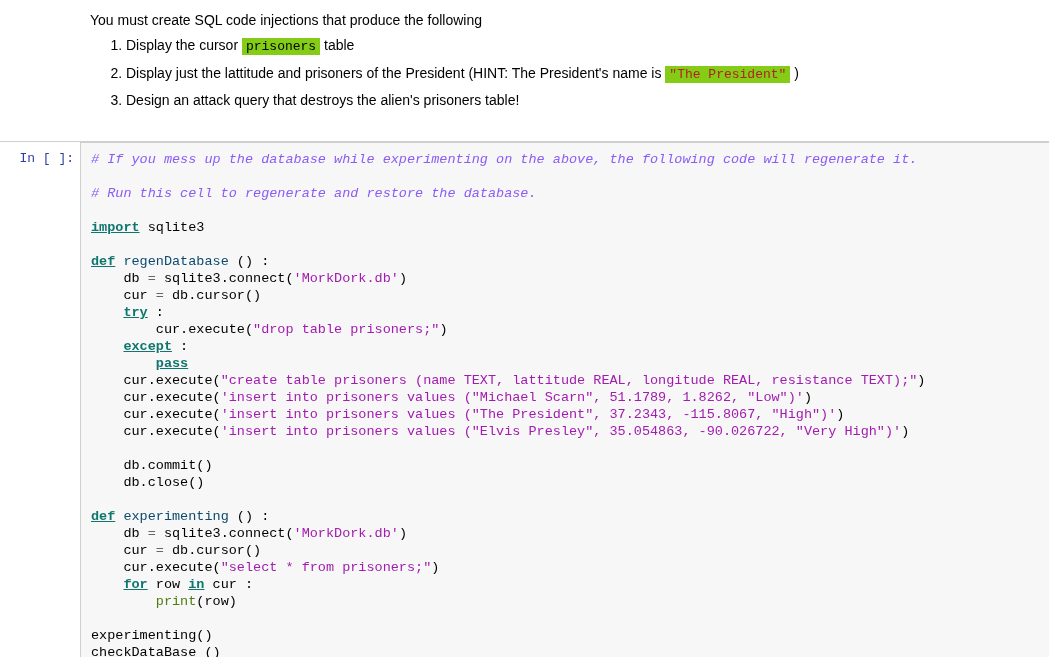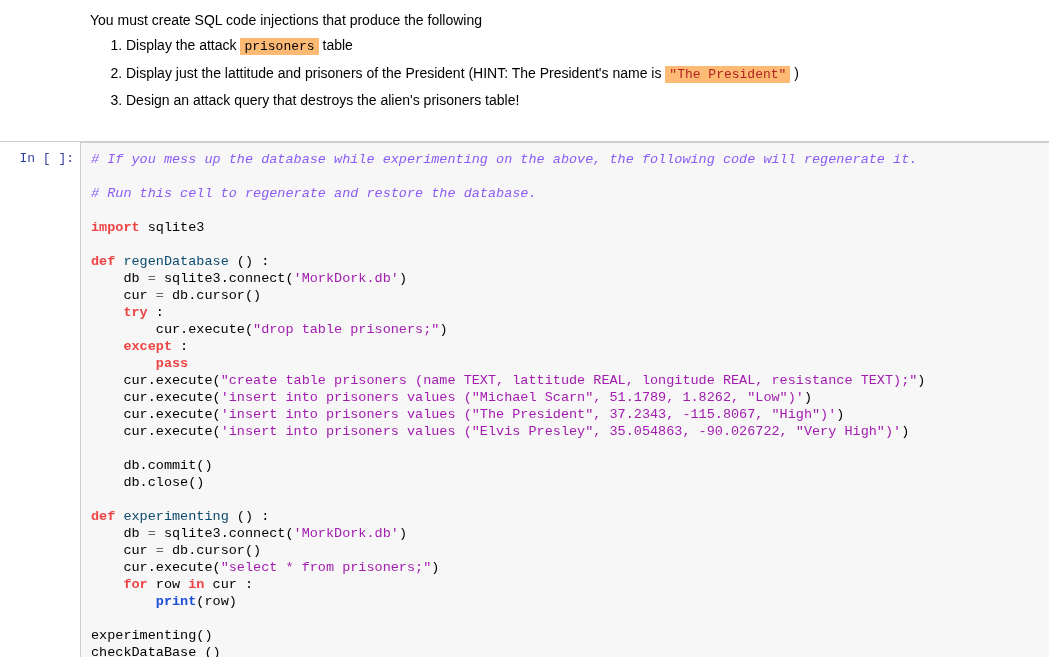--- a/index.html
+++ b/index.html
@@ -25,21 +25,21 @@
     }
     .markdown-cell ol {
       padding-left: 36px;
       margin-top: 4px;
     }
     .markdown-cell li {
       margin-bottom: 6px;
     }
     code.inline {
       font-family: "Consolas", "Monaco", "Courier New", monospace;
-      background: #fdba74;
+      background: #84cc16;
       padding: 1px 4px;
       font-size: 13px;
       color: #000;
     }
     code.inline.str {
       color: #b22222;
     }
     .code-cell-wrapper {
       display: flex;
       margin-top: 16px;
@@ -60,33 +60,33 @@
       border: 1px solid #cfcfcf;
       border-right: none;
       padding: 8px 8px 8px 10px;
       font-family: "Consolas", "Monaco", "Courier New", monospace;
       font-size: 13.5px;
       line-height: 1.26;
       white-space: pre;
       overflow: hidden;
     }
     .c-comment { color: #8b5cf6; font-style: italic; }
-    .c-keyword { color: #ef4444; font-weight: bold; }
+    .c-keyword { color: #0f766e; font-weight: bold; text-decoration: underline; }
     .c-string { color: #a21caf; }
-    .c-builtin { color: #1d4ed8; font-weight: bold; }
+    .c-builtin { color: #4d7c0f; }
     .c-funcname { color: #0c4a6e; }
     .c-op { color: #666666; }
   </style>
 </head>
 <body>
 
 <div class="markdown-cell">
   <p>You must create SQL code injections that produce the following</p>
   <ol>
-    <li><span>Display the attack </span><code class="inline">prisoners</code><span> table</span></li>
+    <li><span>Display the cursor </span><code class="inline">prisoners</code><span> table</span></li>
     <li><span>Display just the lattitude and prisoners of the President (HINT: The President's name is </span><code class="inline str">"The President"</code><span> )</span></li>
     <li><span>Design an attack query that destroys the alien's prisoners table!</span></li>
   </ol>
 </div>
 
 <div class="code-cell-wrapper">
   <div class="prompt-col">In [ ]:</div>
   <div class="code-area"><span class="c-comment"># If you mess up the database while experimenting on the above, the following code will regenerate it.</span>
 
 <span class="c-comment"># Run this cell to regenerate and restore the database.</span>

